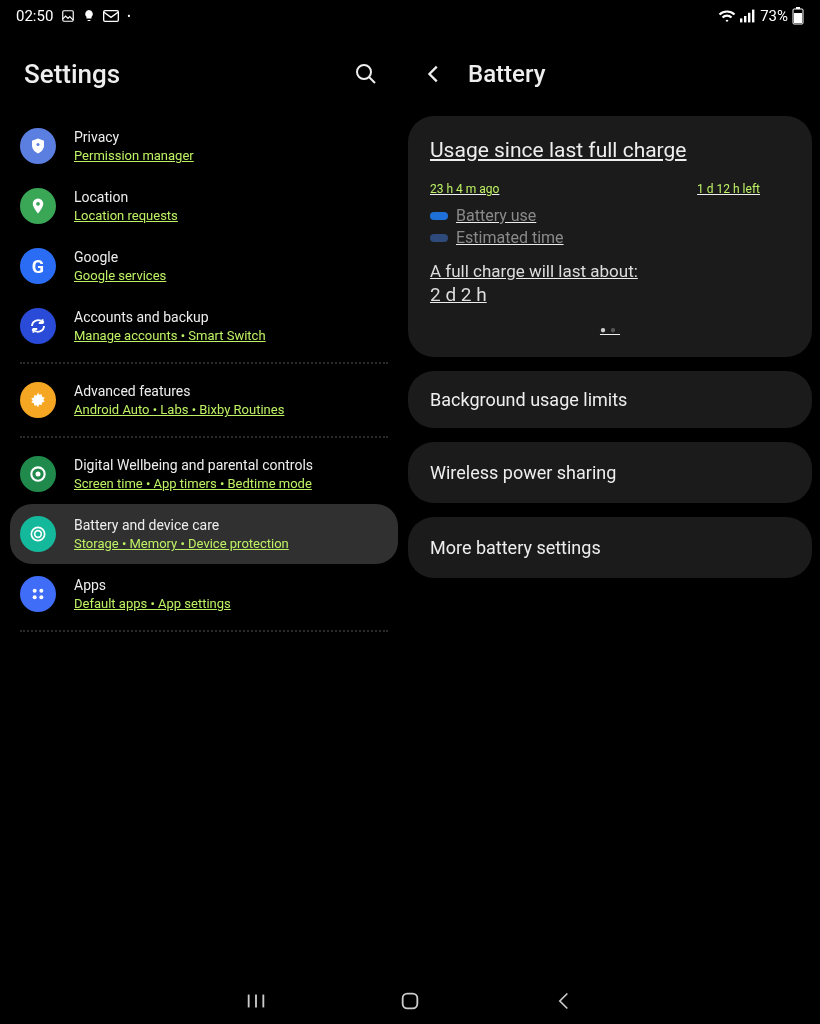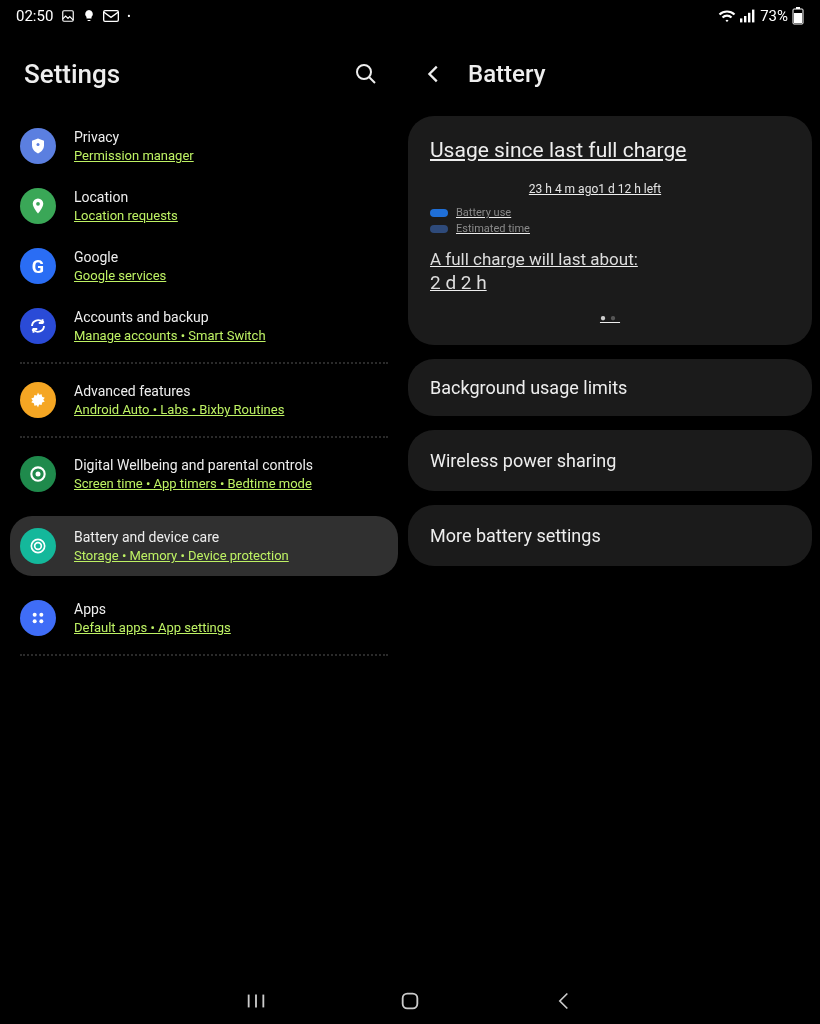--- a/index.html
+++ b/index.html
@@ -17,40 +17,40 @@
   .right-pane { flex: 1; display: flex; flex-direction: column; padding-right: 8px; }
 
   
   .settings-header { display: flex; align-items: center; justify-content: space-between; padding: 24px 24px 24px 24px; }
   .settings-title { font-size: 26px; font-weight: 500; color: #eee; }
   .search-btn { width: 36px; height: 36px; display: flex; align-items: center; justify-content: center; }
 
   
   .settings-list { flex: 1; overflow: hidden; }
   .s-item { display: flex; align-items: center; gap: 18px; padding: 12px 20px 12px 20px; cursor: pointer; }
-  .s-item.selected { background: #303030; border-radius: 22px; margin: 12px 10px; padding-left: 10px; padding-right: 10px; }
+  .s-item.selected { background: #303030; border-radius: 22px; margin: 0 10px; padding-left: 10px; padding-right: 10px; }
   .s-icon { width: 36px; height: 36px; min-width:36px; border-radius: 50%; display: flex; align-items: center; justify-content: center; }
   .s-texts { display: flex; flex-direction: column; gap: 2px; }
   .s-title { font-size: 14px; color: #eee; line-height: 1.25; }
   .s-sub   { font-size: 13px; color: #bef264; text-decoration: underline; }
   .dotted-sep { margin: 6px 20px; border-top: 2px dotted #2a2a2a; }
 
   
   .detail-header { display: flex; align-items: center; gap: 16px; padding: 24px 16px 24px 8px; }
   .detail-title { font-size: 24px; font-weight: 500; }
   .back-btn { width: 36px; height: 36px; display: flex; align-items: center; justify-content: center; }
 
   
   .card { background: #1b1b1b; border-radius: 26px; padding: 22px 22px; margin-bottom: 14px; text-decoration: underline; }
   .card-title { font-size: 21px; color: #eee; margin-bottom: 20px; }
   .chart-box { position: relative; height: 110px; margin: 6px 30px 0 0; }
   .chart-y { position: absolute; right: -30px; font-size: 11px; color: #8a8a8a; }
   .chart-svg { width: 100%; height: 100%; display: block; }
-  .chart-xlabels { display: flex; justify-content: center; font-size: 12px; color: #e5e5e5; margin: 4px 30px 10px 0; }
-  .legend { display: flex; flex-direction: column; gap: 3px; font-size: 11px; color: #8a8a8a; margin-bottom: 14px; }
+  .chart-xlabels { display: flex; justify-content: space-between; font-size: 12px; color: #bef264; margin: 4px 30px 10px 0; }
+  .legend { display: flex; flex-direction: column; gap: 3px; font-size: 16px; color: #8a8a8a; margin-bottom: 14px; }
   .legend-row { display: flex; align-items: center; gap: 8px; }
   .swatch { width: 18px; height: 8px; border-radius: 4px; }
   .full-charge-label { font-size: 17px; color: #ddd; margin-top: 12px; }
   .full-charge-val   { font-size: 19px; color: #ddd; margin-top: 2px; }
   .pager { text-align: center; margin-top: 18px; font-size: 10px; letter-spacing: 4px; color: #555; }
   .pager .active { color: #ccc; }
 
   .row-item { display: flex; align-items: center; justify-content: space-between; padding: 18px 22px; background:#1b1b1b; }
   .row-item .label { font-size: 18px; color: #eee; }
   .card-tight { background:#1b1b1b; border-radius:26px; overflow:hidden; margin-bottom:14px; }

